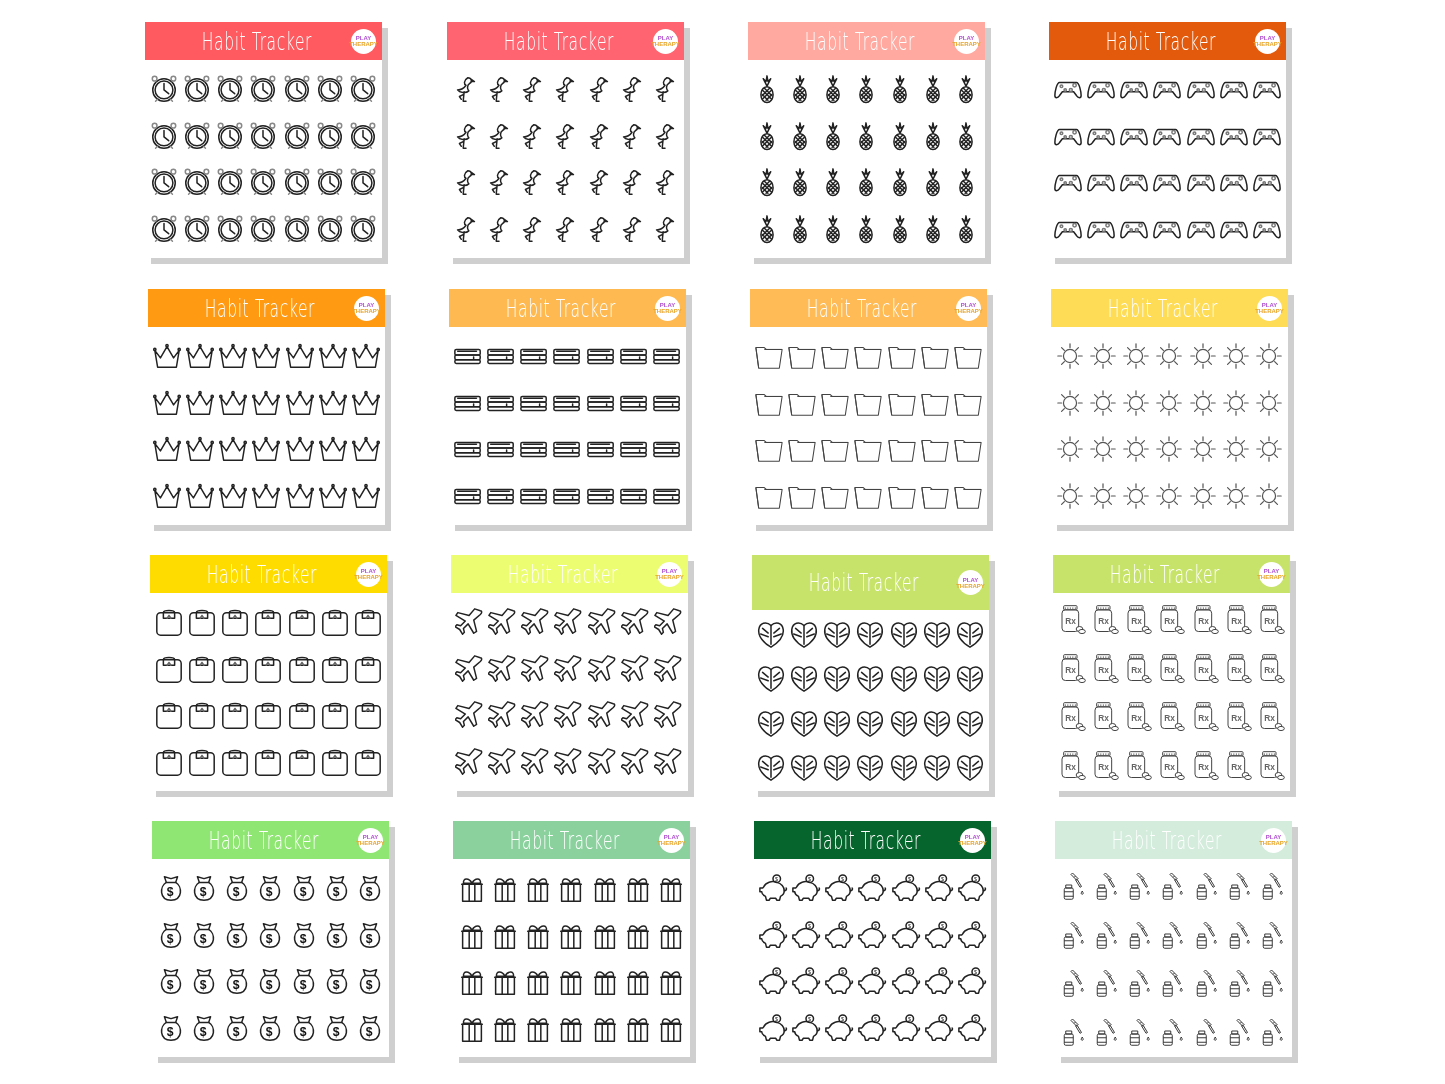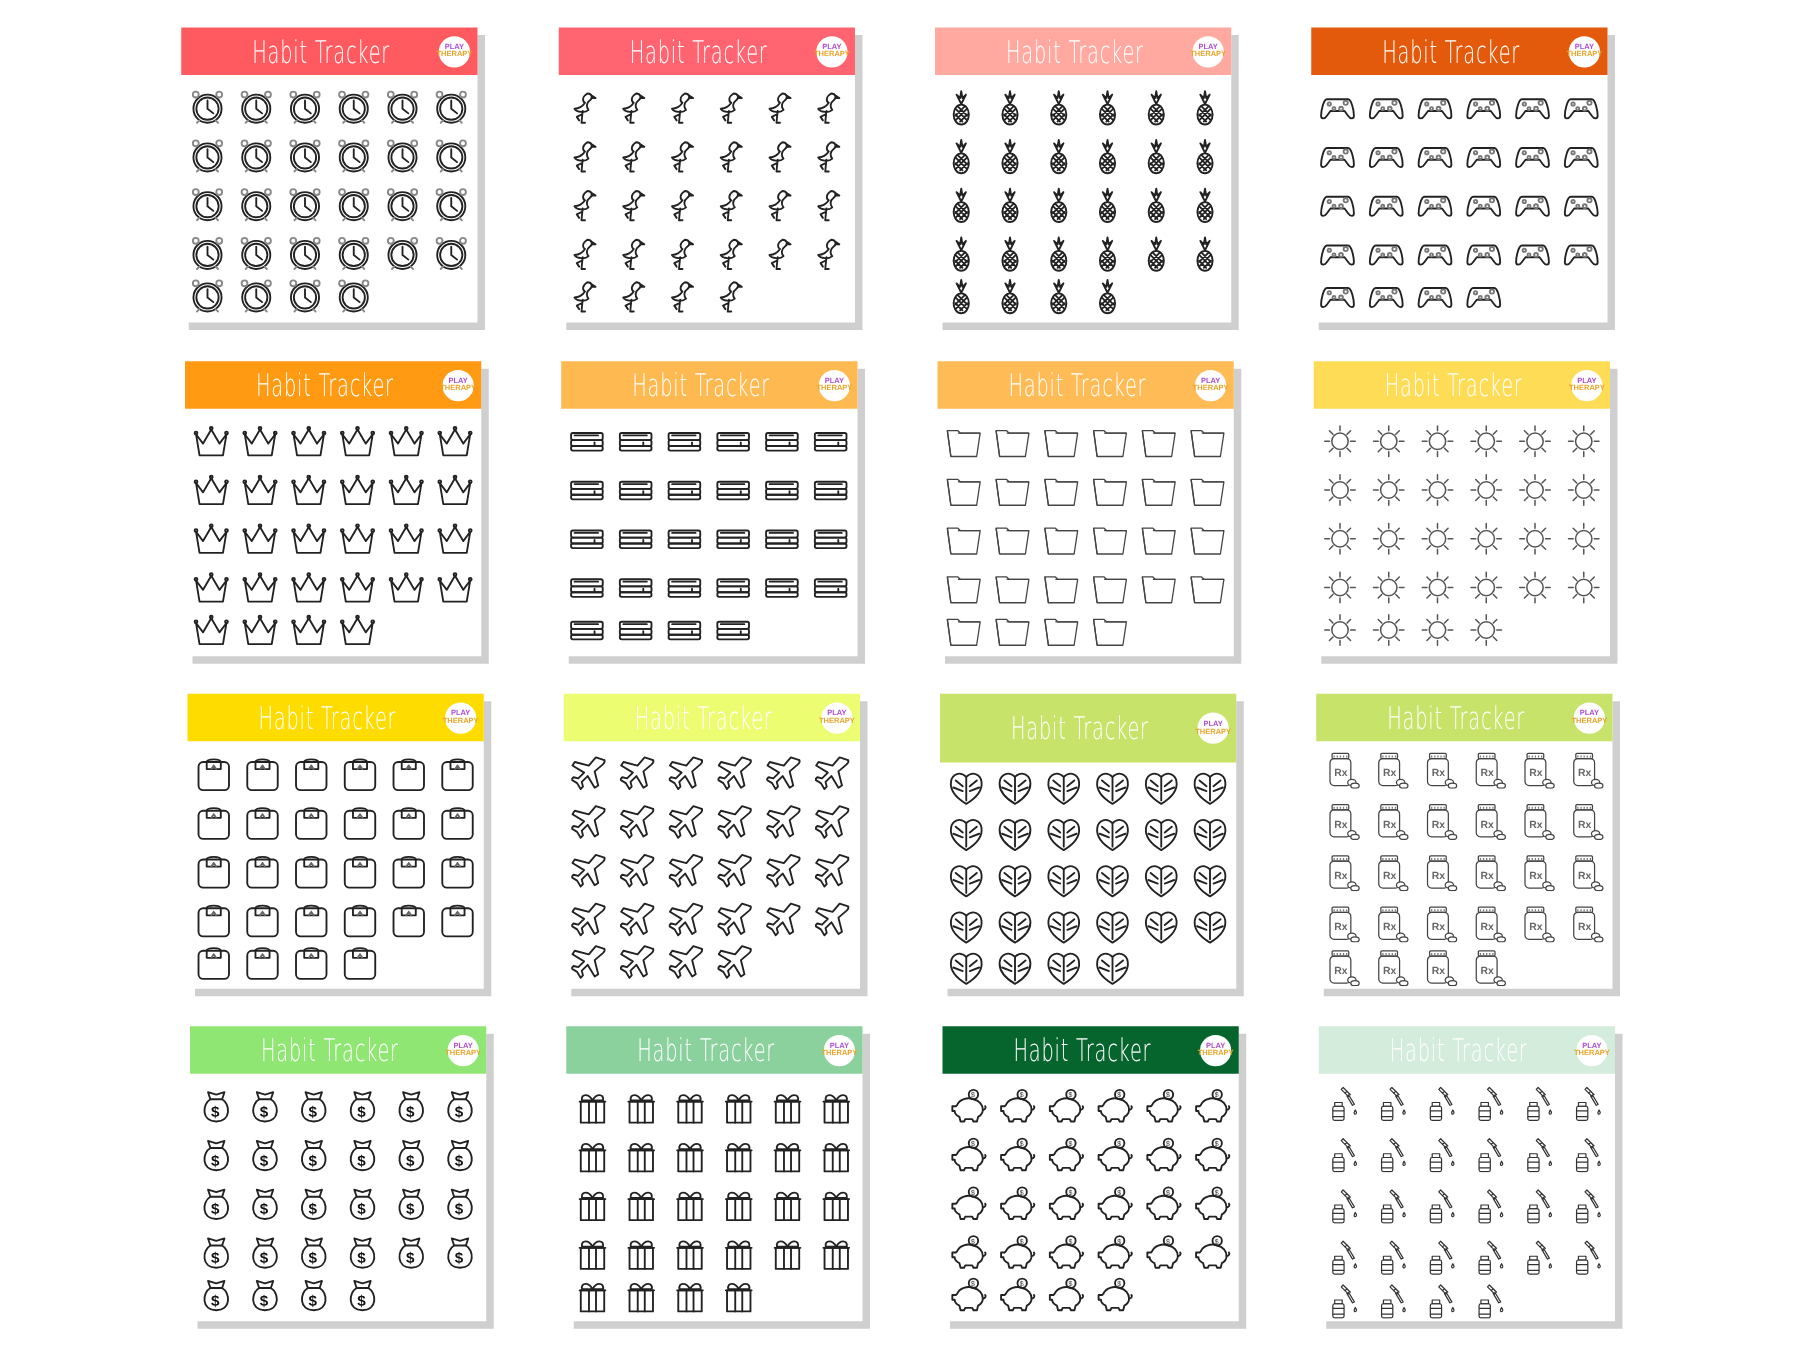--- a/index.html
+++ b/index.html
@@ -24,21 +24,21 @@
   .logo {
     position: absolute; right: 6px; top: 50%; width: 25px; height: 25px; margin-top: -12.5px;
     border-radius: 50%; background: #ffffff; display: flex; flex-direction: column;
     align-items: center; justify-content: center; line-height: 1;
   }
   .logo span { font-family: "Liberation Sans", sans-serif; font-weight: bold; font-size: 6px; letter-spacing: 0; }
   .logo .l1 { color: #b04fd0; }
   .logo .l2 { color: #e8a52a; }
   .grid {
     position: absolute; left: 2px; right: 2px; bottom: 6px; top: 44px;
-    display: grid; grid-template-columns: repeat(6, 1fr); grid-template-rows: repeat(4, 1fr);
+    display: grid; grid-template-columns: repeat(7, 1fr); grid-template-rows: repeat(4, 1fr);
     align-items: center; justify-items: center;
   }
   .card-header.tall ~ .grid { top: 57px; bottom: 2px; }
   .grid.dense { top: 40px; bottom: 2px; }
   .icon { width: 30px; height: 30px; display: block; }
   .icon svg { width: 100%; height: 100%; display: block; }
 </style>
 </head>
 <body>
 

